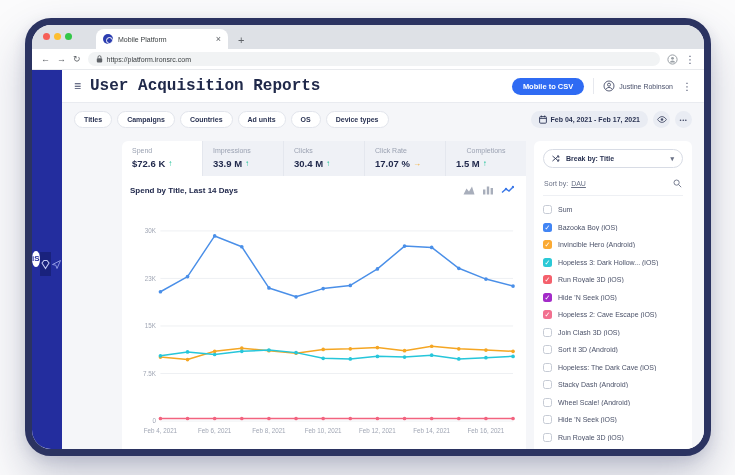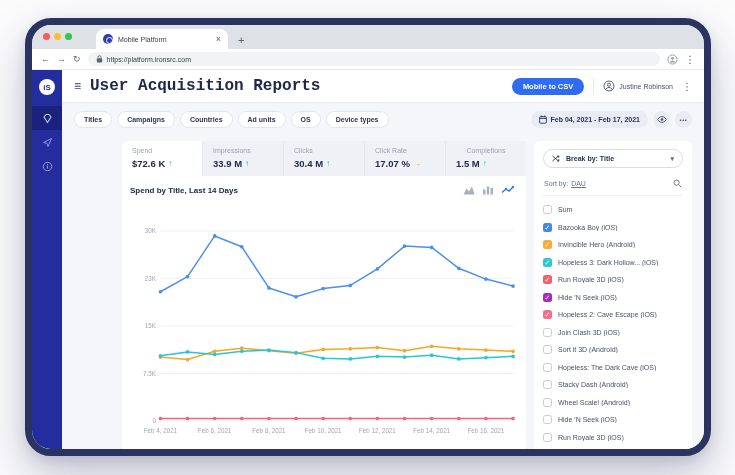--- a/index.html
+++ b/index.html
@@ -23,21 +23,21 @@
   .newtab { font-size:11px; color:#5f6368; margin-left:10px; padding-bottom:3px; }
   .urlrow { height:21px; background:#fff; border-bottom:1px solid #e8eaed; display:flex; align-items:center;
     padding:0 9px; gap:7px; }
   .navic { font-size:9px; color:#5f6368; line-height:1; }
   .urlpill { flex:1; height:14px; background:#f1f3f4; border-radius:999px; display:flex; align-items:center;
     padding:0 8px; gap:4px; }
   .url-text { font-size:7px; color:#3c4043; }
   .chrome-right { display:flex; align-items:center; gap:7px; }
   
   .app { display:flex; height:379px; }
-  .rail { width:30px; background:#232d9e; display:flex; flex-direction:column; align-items:center; padding-top:9px; flex:none; }
+  .rail { width:30px; background:#232d9e; display:flex; align-items:center; padding-top:9px; flex:none; }
   .rail-logo { width:16px; height:16px; border-radius:50%; background:#fff; color:#232d9e;
     font-size:8px; font-weight:bold; display:flex; align-items:center; justify-content:center; margin-bottom:11px; }
   .rail-item { width:30px; height:24px; display:flex; align-items:center; justify-content:center; }
   .rail-item.active { background:#19227d; }
   .main { flex:1; background:#f5f6f9; display:flex; flex-direction:column; overflow:hidden; min-width:0; }
   .appheader { height:33px; background:#fff; border-bottom:1px solid #e9ebf0; display:flex;
     align-items:center; padding:0 12px; gap:9px; flex:none; }
   .hamburger { font-size:12px; color:#3d4564; }
   .page-title { font-size:16px; font-weight:bold; color:#20294a;font-family:Liberation Mono, monospace; }
   .spacer { flex:1; }

